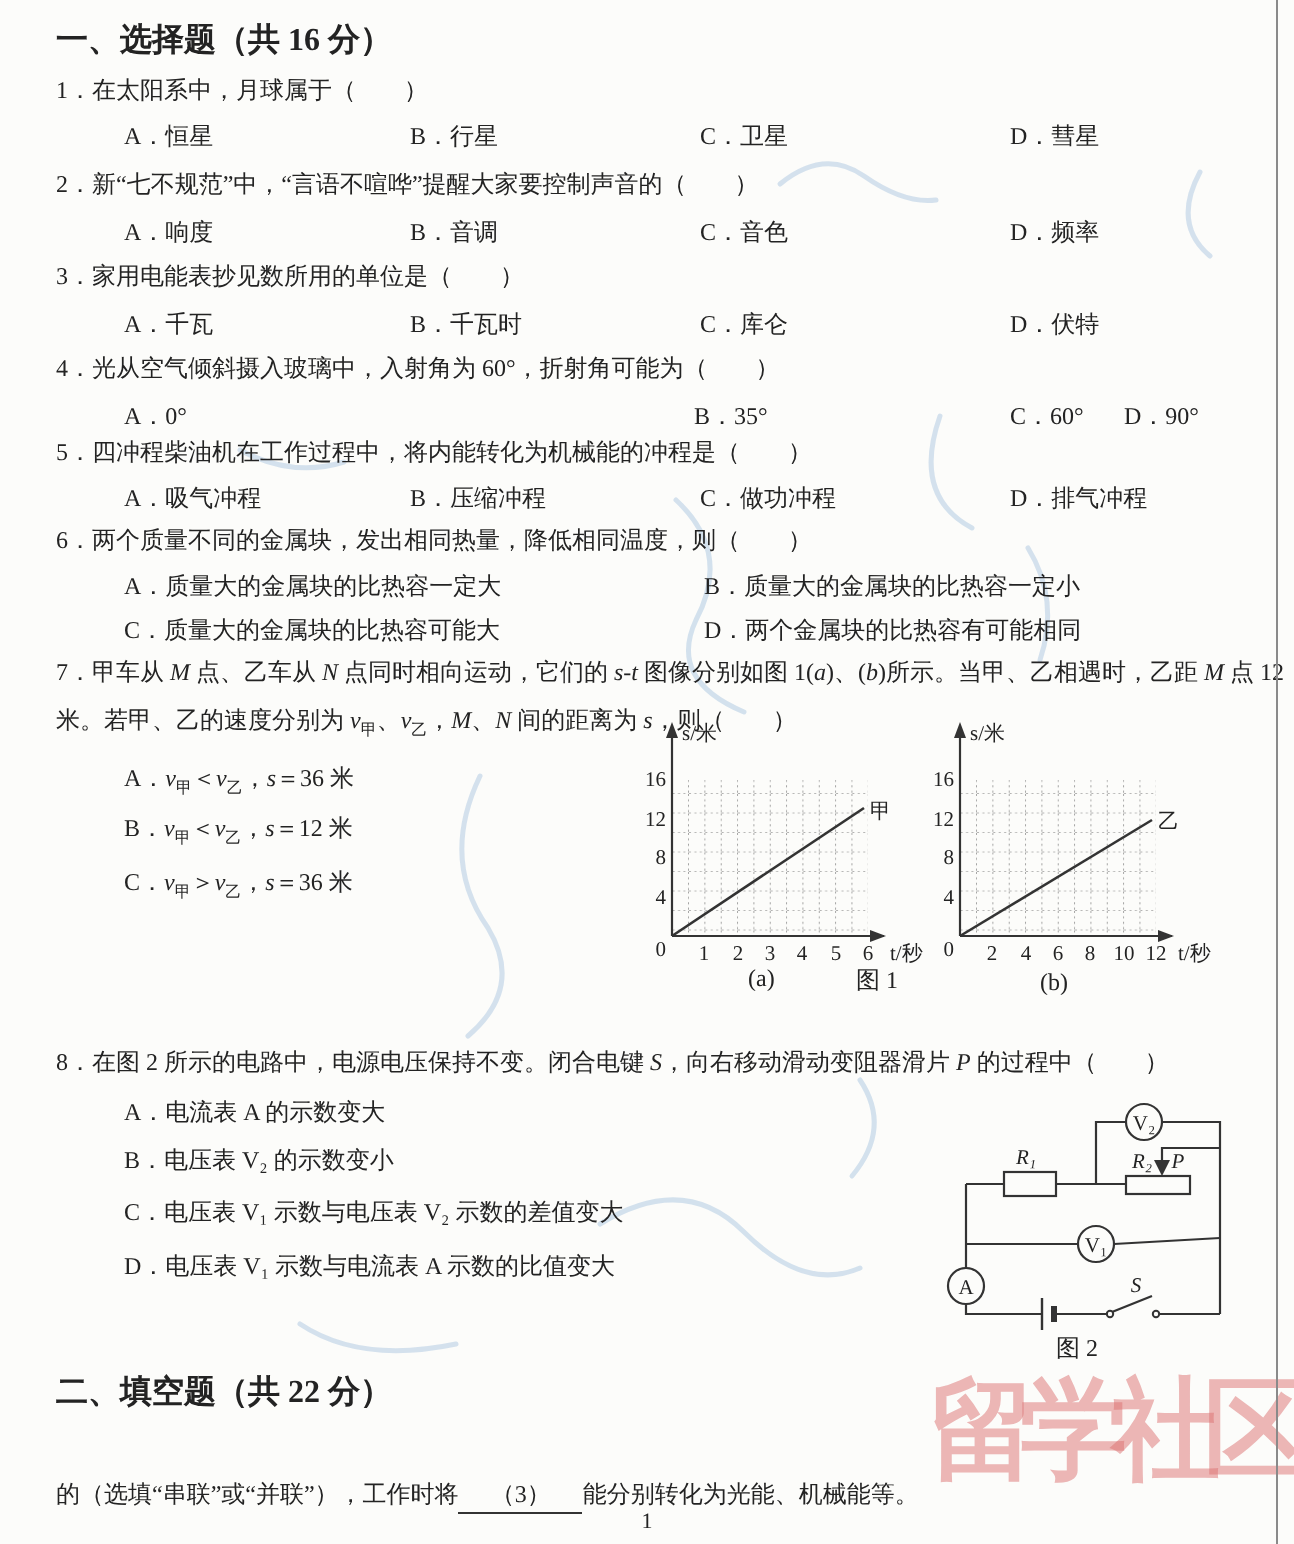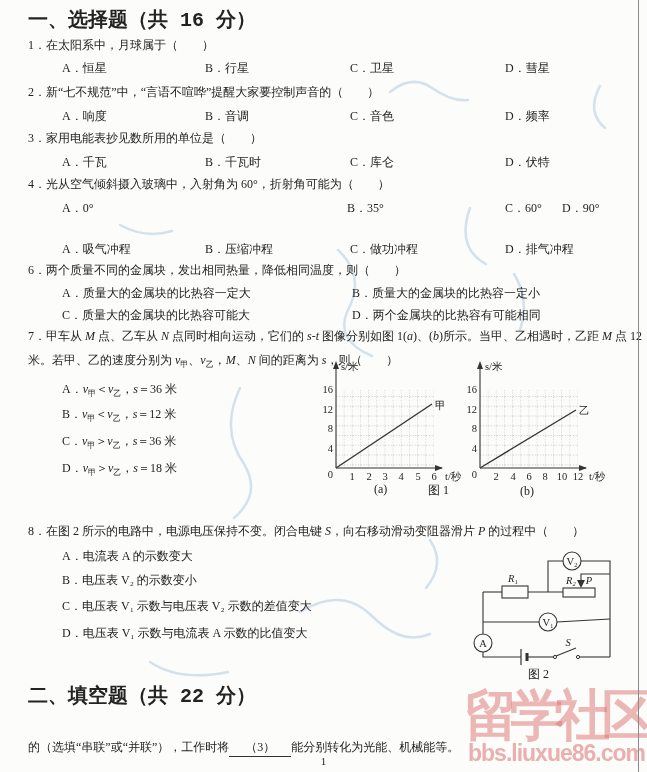--- a/index.html
+++ b/index.html
@@ -1,19 +1,19 @@
 <!DOCTYPE html>
 <html><head>
 <meta charset="utf-8">
 <style>
   html,body{margin:0;padding:0;background:#ddd;}
   .page{position:relative;width:647px;height:772px;background:#fcfcfa;overflow:hidden;
         font-family:"Liberation Serif","DejaVu Serif",serif;color:#232323;}
   .t{position:absolute;font-size:12px;line-height:17px;white-space:nowrap;}
-  .h{font-weight:bold;font-size:20px;font-family:Liberation Mono, monospace;}
+  .h{font-weight:bold;font-size:16px;}
   .blank{display:inline-block;border-bottom:1px solid #333;padding:0 16px;}
   sub{font-size:8px;}
   .cap{position:absolute;font-size:12px;white-space:nowrap;}
   svg text{font-family:"Liberation Serif","DejaVu Serif",serif;fill:#232323;}
   .graph text{font-size:10.5px;}
   .circuit text{font-size:10.5px;}
   .wm-cn{position:absolute;left:464px;top:688px;width:190px;font-family:"Liberation Sans",sans-serif;
          font-weight:900;font-size:54px;line-height:54px;letter-spacing:-8px;
          color:rgba(219,112,112,0.50);transform:scaleY(1.02);}
   .wm-url{position:absolute;left:468px;top:740px;font-family:"Liberation Sans",sans-serif;
@@ -69,37 +69,37 @@
   <div class="t" style="left:205px;top:154px">B．千瓦时</div>
   <div class="t" style="left:350px;top:154px">C．库仑</div>
   <div class="t" style="left:505px;top:154px">D．伏特</div>
 
   <div class="t" style="left:28px;top:176px">4．光从空气倾斜摄入玻璃中，入射角为 60°，折射角可能为（　　）</div>
   <div class="t" style="left:62px;top:200px">A．0°</div>
   <div class="t" style="left:347px;top:200px">B．35°</div>
   <div class="t" style="left:505px;top:200px">C．60°</div>
   <div class="t" style="left:562px;top:200px">D．90°</div>
 
+  <div class="t" style="left:28px;top:218px">5．四冲程柴油机在工作过程中，将内能转化为机械能的冲程是（　　）</div>
   <div class="t" style="left:62px;top:241px">A．吸气冲程</div>
   <div class="t" style="left:205px;top:241px">B．压缩冲程</div>
   <div class="t" style="left:350px;top:241px">C．做功冲程</div>
   <div class="t" style="left:505px;top:241px">D．排气冲程</div>
 
   <div class="t" style="left:28px;top:262px">6．两个质量不同的金属块，发出相同热量，降低相同温度，则（　　）</div>
   <div class="t" style="left:62px;top:285px">A．质量大的金属块的比热容一定大</div>
   <div class="t" style="left:352px;top:285px">B．质量大的金属块的比热容一定小</div>
   <div class="t" style="left:62px;top:307px">C．质量大的金属块的比热容可能大</div>
   <div class="t" style="left:352px;top:307px">D．两个金属块的比热容有可能相同</div>
 
   <div class="t" style="left:28px;top:328px">7．甲车从 <i>M</i> 点、乙车从 <i>N</i> 点同时相向运动，它们的 <i>s-t</i> 图像分别如图 1(<i>a</i>)、(<i>b</i>)所示。当甲、乙相遇时，乙距 <i>M</i> 点 12</div>
   <div class="t" style="left:28px;top:352px">米。若甲、乙的速度分别为 <i>v</i><sub>甲</sub>、<i>v</i><sub>乙</sub>，<i>M</i>、<i>N</i> 间的距离为 <i>s</i>，则（　　）</div>
   <div class="t" style="left:62px;top:381px">A．<i>v</i><sub>甲</sub>＜<i>v</i><sub>乙</sub>，<i>s</i>＝36 米</div>
   <div class="t" style="left:62px;top:406px">B．<i>v</i><sub>甲</sub>＜<i>v</i><sub>乙</sub>，<i>s</i>＝12 米</div>
   <div class="t" style="left:62px;top:433px">C．<i>v</i><sub>甲</sub>＞<i>v</i><sub>乙</sub>，<i>s</i>＝36 米</div>
-  <div class="t" style="left:62px;top:460px">D．<i>v</i><sub>甲</sub>＞<i>v</i><sub>乙</sub>，<i>s</i>＝18 米</div>
 
   <svg class="graph" style="position:absolute;left:320px;top:358px" width="148" height="132">
     <rect x="16" y="32" width="98" height="78" fill="url(#gridpat)"></rect>
     <g stroke="#333" stroke-width="1.1">
       <line x1="16" y1="110" x2="16" y2="6"></line>
       <line x1="16" y1="110" x2="122" y2="110"></line>
     </g>
     <polygon points="13,11 16,3 19,11" fill="#333"></polygon>
     <polygon points="115,107 123,110 115,113" fill="#333"></polygon>
     <line x1="16" y1="110" x2="112" y2="46" stroke="#333" stroke-width="1.3"></line>
@@ -198,16 +198,15 @@
     </g>
   </svg>
   <div class="cap" style="left:528px;top:666px">图 2</div>
 
   <div class="t h" style="left:28px;top:688px">二、填空题（共 22 分）</div>
   <div class="t" style="left:28px;top:739px">的（选填“串联”或“并联”），工作时将<span class="blank">（3）</span>能分别转化为光能、机械能等。</div>
 
   <div class="pagenum">1</div>
 
   <div class="wm-cn">留学社区</div>
-  <div class="wm-url">bbs.liuxue86.com</div>
 
   <div class="scan-border"></div>
 </div>
 
 </body></html>

